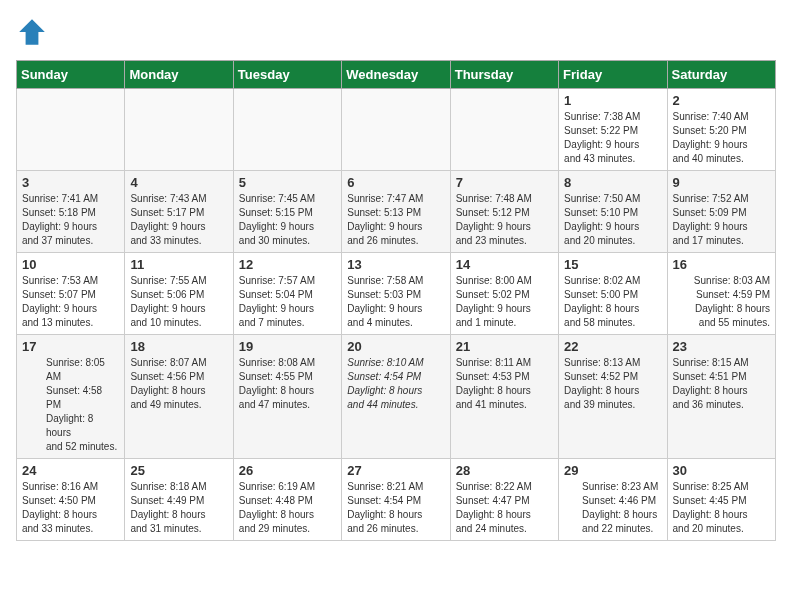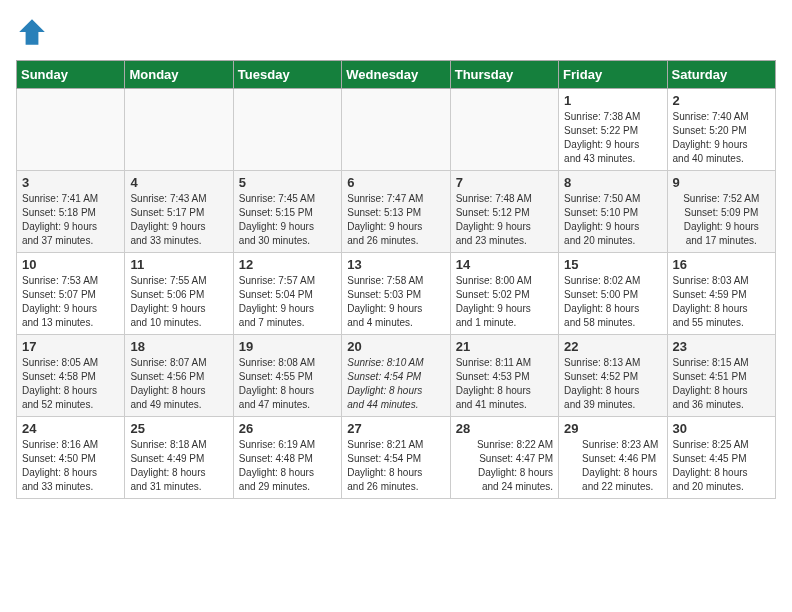--- a/index.html
+++ b/index.html
@@ -185,21 +185,21 @@
         </td>
         <td>
           <span class="day-number">8</span>
           <div class="day-info" style="white-space: pre-line;">Sunrise: 7:50 AM
 Sunset: 5:10 PM
 Daylight: 9 hours
 and 20 minutes.</div>
         </td>
         <td>
           <span class="day-number">9</span>
-          <div class="day-info" style="white-space: pre-line; text-align: center;">Sunrise: 7:52 AM
+          <div class="day-info" style="white-space: pre-line;">Sunrise: 7:52 AM
 Sunset: 5:09 PM
 Daylight: 9 hours
 and 17 minutes.</div>
         </td>
       </tr>
       <tr>
         <td>
           <span class="day-number">10</span>
           <div class="day-info" style="white-space: pre-line;">Sunrise: 7:53 AM
 Sunset: 5:07 PM
@@ -236,30 +236,30 @@
         </td>
         <td>
           <span class="day-number">15</span>
           <div class="day-info" style="white-space: pre-line;">Sunrise: 8:02 AM
 Sunset: 5:00 PM
 Daylight: 8 hours
 and 58 minutes.</div>
         </td>
         <td>
           <span class="day-number">16</span>
-          <div class="day-info" style="white-space: pre-line;">Sunrise: 8:03 AM
+          <div class="day-info" style="white-space: pre-line; text-align: right;">Sunrise: 8:03 AM
 Sunset: 4:59 PM
 Daylight: 8 hours
 and 55 minutes.</div>
         </td>
       </tr>
       <tr>
         <td>
           <span class="day-number">17</span>
-          <div class="day-info" style="white-space: pre-line;">Sunrise: 8:05 AM
+          <div class="day-info" style="white-space: pre-line; margin-left: 24px;">Sunrise: 8:05 AM
 Sunset: 4:58 PM
 Daylight: 8 hours
 and 52 minutes.</div>
         </td>
         <td>
           <span class="day-number">18</span>
           <div class="day-info" style="white-space: pre-line;">Sunrise: 8:07 AM
 Sunset: 4:56 PM
 Daylight: 8 hours
 and 49 minutes.</div>
@@ -324,21 +324,21 @@
         </td>
         <td>
           <span class="day-number">27</span>
           <div class="day-info" style="white-space: pre-line;">Sunrise: 8:21 AM
 Sunset: 4:54 PM
 Daylight: 8 hours
 and 26 minutes.</div>
         </td>
         <td>
           <span class="day-number">28</span>
-          <div class="day-info" style="white-space: pre-line; text-align: right;">Sunrise: 8:22 AM
+          <div class="day-info" style="white-space: pre-line;">Sunrise: 8:22 AM
 Sunset: 4:47 PM
 Daylight: 8 hours
 and 24 minutes.</div>
         </td>
         <td>
           <span class="day-number">29</span>
           <div class="day-info" style="white-space: pre-line; margin-left: 18px;">Sunrise: 8:23 AM
 Sunset: 4:46 PM
 Daylight: 8 hours
 and 22 minutes.</div>

